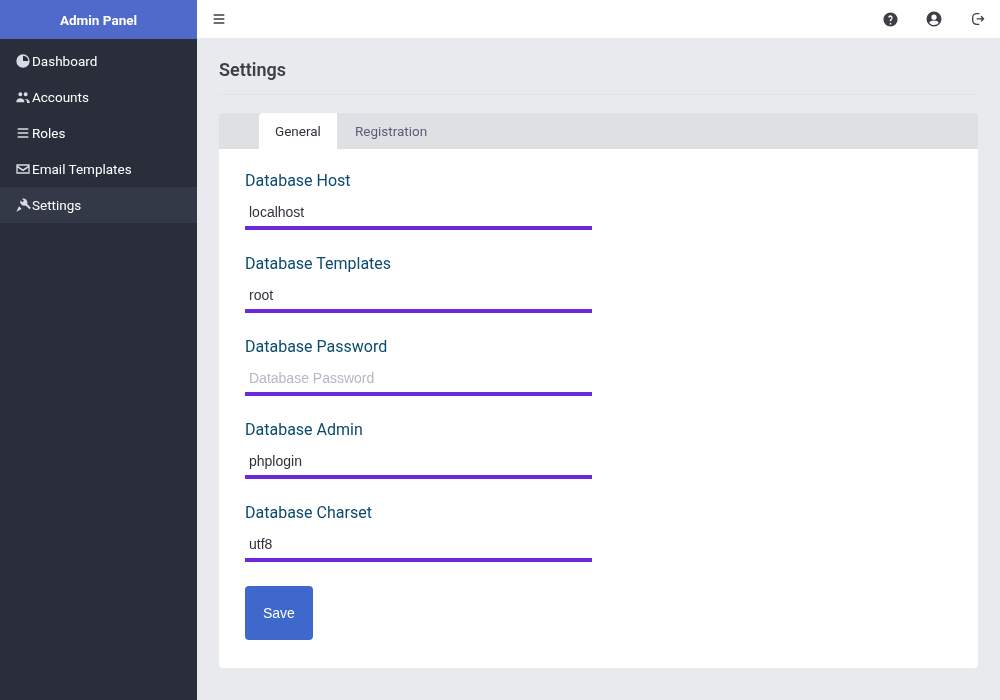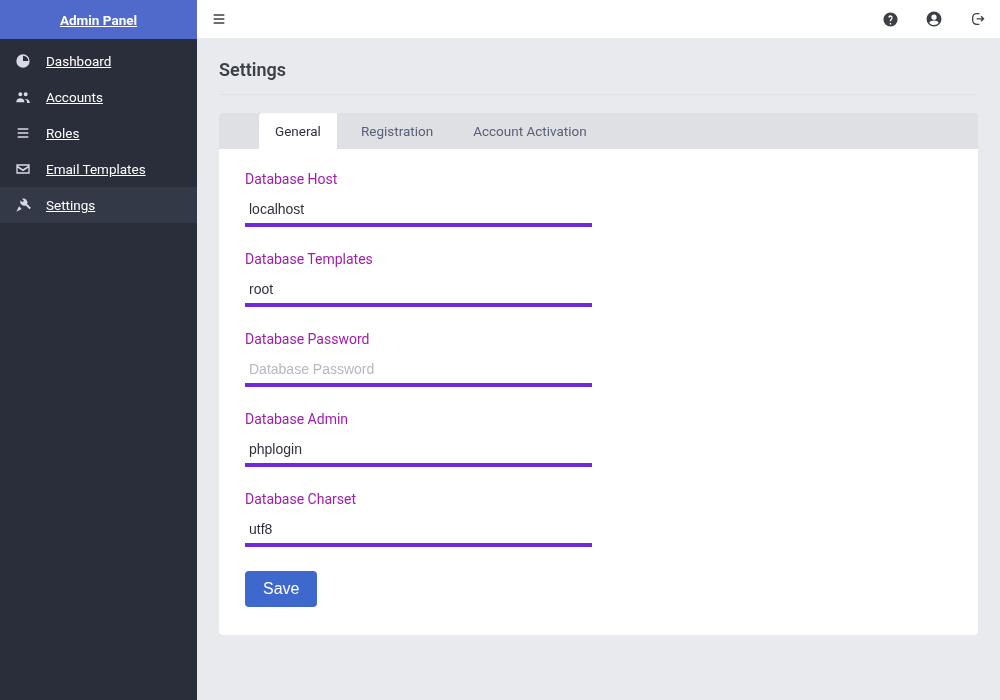--- a/index.html
+++ b/index.html
@@ -17,36 +17,34 @@
   .app { display: flex; height: 100%; }
 
   
   .sidebar {
     width: 197px;
     background: #2a2e3a;
     color: #fff;
     display: flex;
     flex-direction: column;
     flex-shrink: 0;
-    text-decoration: underline;
   }
   .sidebar-brand {
     height: 39px;
     background: #4f6aca;
     display: flex;
     align-items: center;
     justify-content: center;
     font-weight: 700;
     font-size: 13.5px;
   }
   .nav { display: flex; flex-direction: column; padding-top: 4px; }
   .nav-item {
     display: flex;
     align-items: center;
-    gap: 14px;
     height: 36px;
     padding: 0 14px;
     color: #ffffff;
     font-size: 13.5px;
     cursor: pointer;
   }
   .nav-item.active { background: #343947; }
   .nav-item .icon { width: 18px; display: flex; align-items: center; justify-content: center; color: #d7dae3; }
   .nav-item.active .icon { color: #d7dae3; }
 
@@ -92,54 +90,54 @@
     padding: 10px 16px;
     font-size: 13.5px;
     color: #596079;
     cursor: pointer;
   }
   .tab.active {
     background: #ffffff;
     color: #2f323a;
     border-top-left-radius: 4px;
   }
-  .tab + .tab { margin-left: 8px; }
+  .tab + .tab { margin-left: 2px; }
 
   .panel {
     background: #fff;
     padding: 22px 26px 28px 26px;
     border-bottom-left-radius: 4px;
     border-bottom-right-radius: 4px;
   }
 
   .field { margin-bottom: 24px; width: 347px; }
   .field label {
     display: block;
-    font-size: 14px;
-    color: #a21caf;
+    font-size: 16px;
+    color: #0c4a6e;
     margin-bottom: 8px;
   }
   .field input {
     width: 100%;
     border: none;
     border-bottom: 4px solid #6d28d9;
     background: transparent;
     padding: 6px 4px;
     font-size: 14px;
     color: #2f323a;
     outline: none;
   }
   .field input::placeholder { color: #b4b8c2; }
 
   .btn-save {
     background: #3e68cc;
     border: none;
     color: #fff;
-    padding: 9px 18px;
-    font-size: 16px;
+    padding: 19px 18px;
+    font-size: 14px;
     border-radius: 4px;
     cursor: pointer;
   }
 
   svg { display: block; }
 </style>
 </head>
 <body>
 
 <div class="app">
@@ -225,21 +223,20 @@
       </div>
     </div>
 
     <div class="content">
 
       <h1 class="page-title">Settings</h1>
 
       <div class="tabs">
         <div class="tab active">General</div>
         <div class="tab">Registration</div>
-        <div class="tab">Account Activation</div>
       </div>
 
       <div class="panel">
 
         <div class="field">
           <label>Database Host</label>
           <input type="text" value="localhost" style="">
         </div>
 
         <div class="field">

